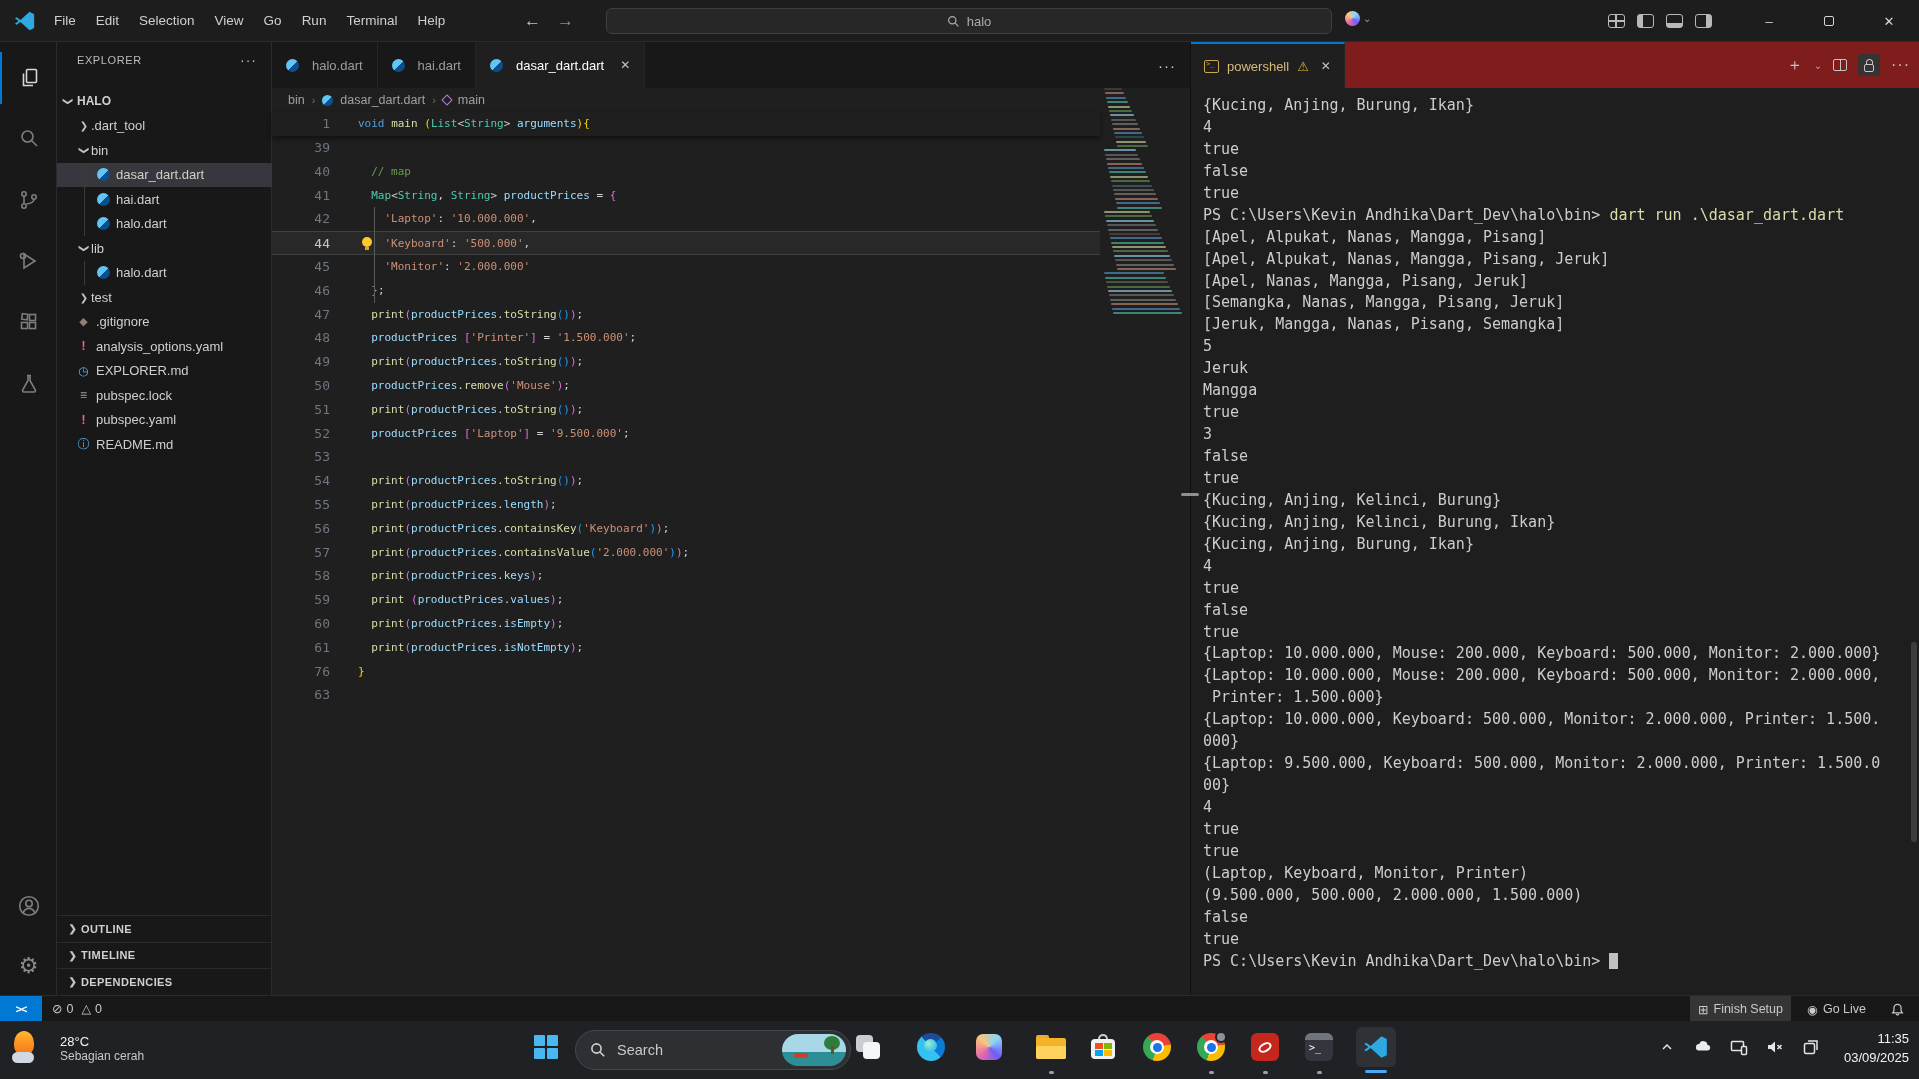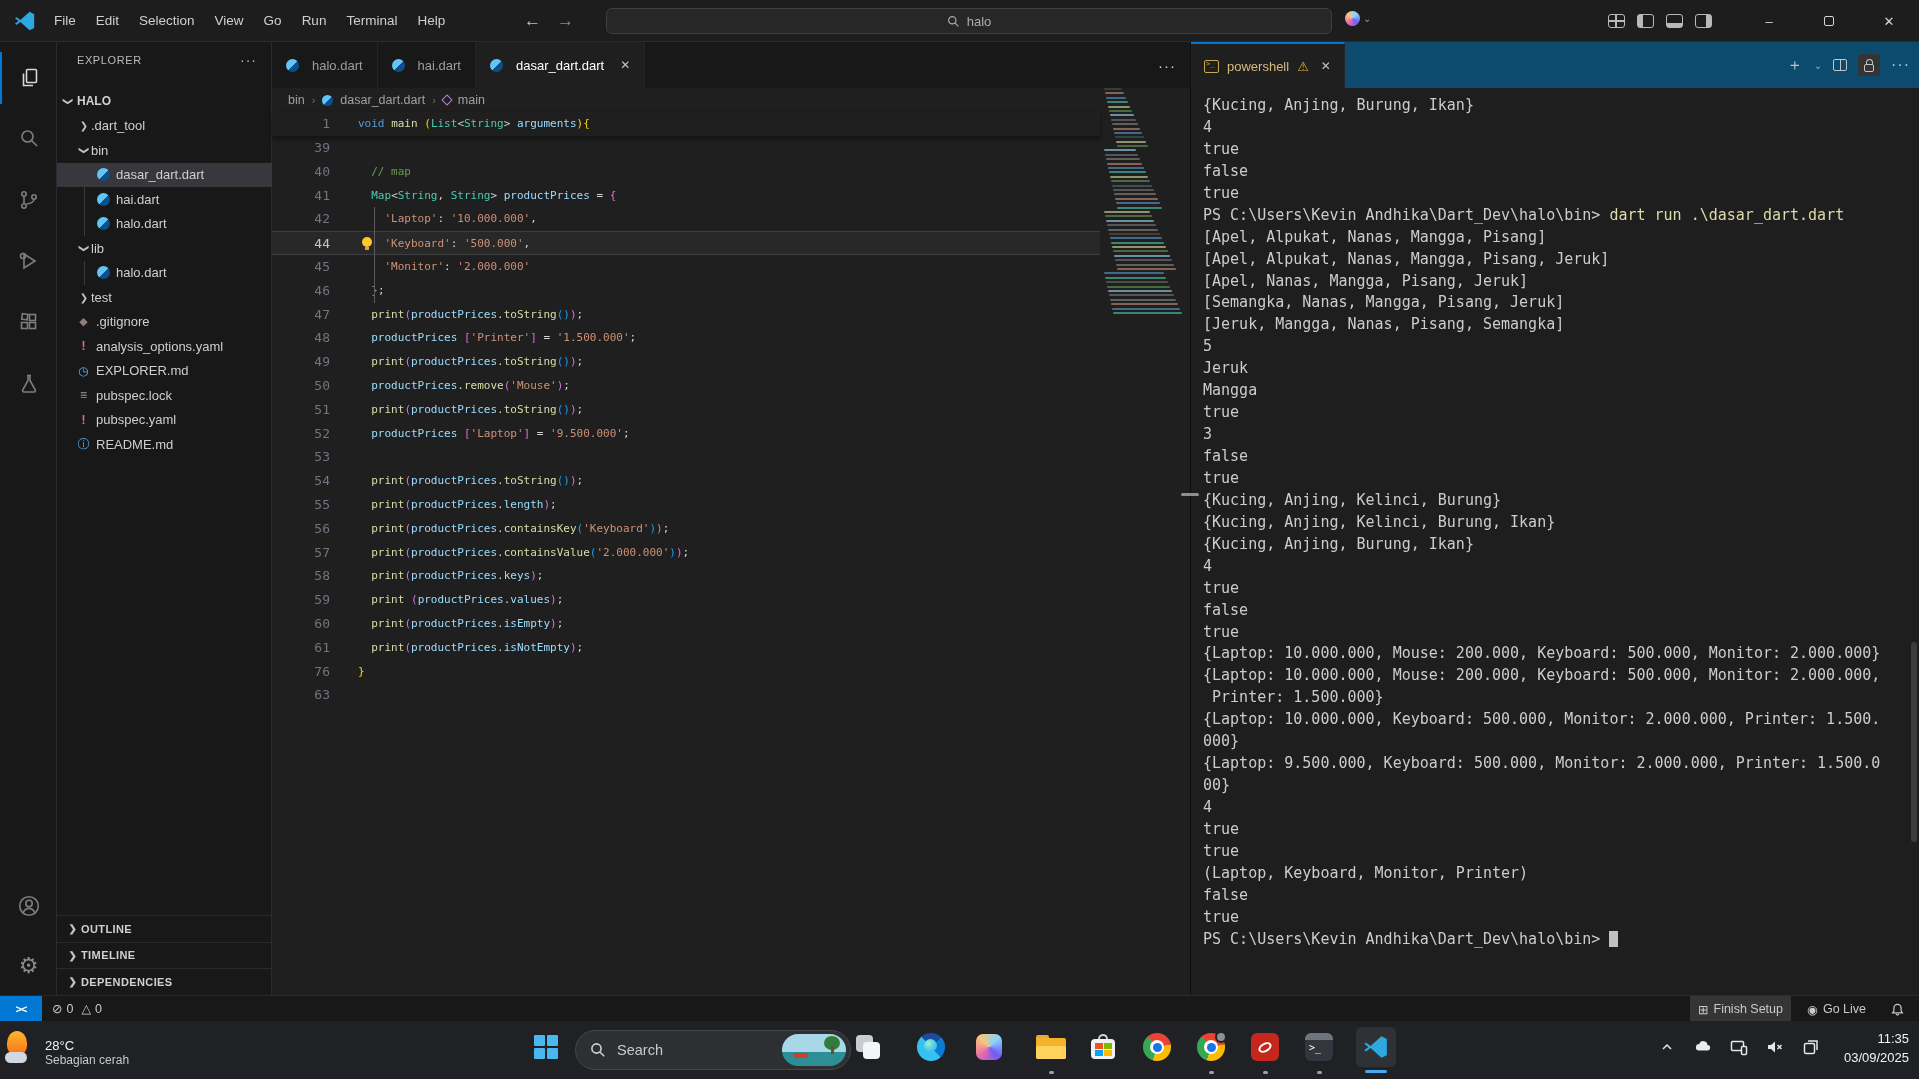--- a/index.html
+++ b/index.html
@@ -80,21 +80,21 @@
   .bulb{position:absolute;left:90px;top:5px;width:10px;height:10px;border-radius:50%;background:#ffca28}
   .bulb:after{content:"";position:absolute;left:3px;top:10px;width:4px;height:3px;background:#e0a820}
   #active-indent-guide{position:absolute;left:102px;top:165px;width:1px;height:96px;background:#5a5a5a}
   .tk-kw{color:#569cd6}.tk-ty{color:#4ec9b0}.tk-fn{color:#dcdcaa}.tk-vr{color:#9cdcfe}.tk-st{color:#ce9178}
   .tk-cm{color:#6a9955}.tk-pu{color:#d4d4d4}.tk-b1{color:#ffd700}.tk-b2{color:#da70d6}.tk-b3{color:#179fff}
   #minimap{position:absolute;left:828px;top:46px;width:88px;height:320px}
   .mm-bar{height:2px;border-radius:1px;margin-bottom:2.4px;opacity:.6}
 
   
   #terminal-group{position:absolute;left:1190px;top:42px;width:729px;height:953px;background:#1e1e1e;border-left:1px solid #0f0f0f}
-  #term-tabbar{position:absolute;left:0;top:0;width:729px;height:46px;background:#0c4a6e}
+  #term-tabbar{position:absolute;left:0;top:0;width:729px;height:46px;background:#7f1d1d}
   #term-tab{display:inline-flex;height:46px;align-items:center;gap:8px;padding:0 13px;background:#1f1f1f;border-top:2px solid #0078d4;border-right:1px solid #252526;font-size:13px}
   #term-tab .ticon{width:15px;height:13px;border:1.5px solid #c8a94f;border-radius:2px;position:relative}
   #term-tab .ticon:before{content:">_";position:absolute;left:1px;top:-1px;font-size:7px;color:#c8a94f;font-family:"DejaVu Sans Mono",monospace}
   #term-tab .tlabel{color:#d7ba7d}
   #term-tab .warn{color:#dfb52c;font-size:13px}
   #term-tab .close{color:#c5c5c5;font-size:12px;margin-left:4px}
   #term-actions{position:absolute;right:10px;top:0;height:46px;display:flex;align-items:center;gap:11px;color:#c5c5c5}
   #term-actions .plus{font-size:16px}
   #term-actions .chevd{font-size:10px;color:#a8a8a8}
   .split-ic{width:14px;height:12px;border:1.5px solid #c5c5c5;border-radius:2px;position:relative}
@@ -113,21 +113,21 @@
   #statusbar{position:absolute;left:0;top:995px;width:1919px;height:26px;background:#181818;border-top:1px solid #2b2b2b;font-size:12.5px;display:flex;align-items:center}
   #remote-ind{width:42px;height:26px;background:#0078d4;color:#fff;display:flex;align-items:center;justify-content:center;font-size:11px;font-weight:bold;letter-spacing:-1px}
   #problems{display:flex;align-items:center;gap:4px;margin-left:10px;color:#c9c9c9}
   #status-right{position:absolute;right:6px;top:0;height:26px;display:flex;align-items:center;gap:8px}
   .status-item{display:flex;align-items:center;gap:5px;color:#c9c9c9;padding:0 8px;height:26px}
   .status-item.hl{background:rgba(255,255,255,.13)}
   .bell svg{stroke:#c9c9c9;fill:none;stroke-width:1.3}
 
   
   #taskbar{position:absolute;left:0;top:1021px;width:1919px;height:58px;background:#1f2125}
-  #weather{position:absolute;left:3px;top:8px;display:flex;gap:4px;align-items:flex-end}
+  #weather{position:absolute;left:10px;top:8px;display:flex;gap:12px;align-items:center}
   #weather .wicon{position:relative;width:38px;height:38px}
   #weather .sun{position:absolute;left:4px;top:2px;width:20px;height:24px;border-radius:50% 50% 40% 40%;background:linear-gradient(180deg,#ffb62e,#f97316)}
   #weather .cloudp{position:absolute;left:2px;bottom:4px;width:22px;height:11px;border-radius:8px;background:#cfd8e3}
   #weather .wtxt .t1{font-size:13px;color:#f2f2f2}
   #weather .wtxt .t2{font-size:12px;color:#c9c9c9}
   .tb-cell{position:absolute;top:6px;width:40px;height:40px;border-radius:6px;display:flex;align-items:center;justify-content:center}
   .run-dot{position:absolute;top:50px;width:5px;height:3px;border-radius:2px;background:#9aa0a6}
   #start-ic{display:grid;grid-template-columns:11px 11px;grid-template-rows:11px 11px;gap:2px}
   #start-ic i{background:#49b8f0;border-radius:1px}
   #search-pill{position:absolute;left:575px;top:9px;width:276px;height:40px;border-radius:20px;background:#2d2f33;border:1px solid #43464b;display:flex;align-items:center}
@@ -594,20 +594,21 @@
         <div class="term-line mono"><span class="tt-o">{Laptop: 10.000.000, Mouse: 200.000, Keyboard: 500.000, Monitor: 2.000.000,</span></div>
         <div class="term-line mono"><span class="tt-o"> Printer: 1.500.000}</span></div>
         <div class="term-line mono"><span class="tt-o">{Laptop: 10.000.000, Keyboard: 500.000, Monitor: 2.000.000, Printer: 1.500.</span></div>
         <div class="term-line mono"><span class="tt-o">000}</span></div>
         <div class="term-line mono"><span class="tt-o">{Laptop: 9.500.000, Keyboard: 500.000, Monitor: 2.000.000, Printer: 1.500.0</span></div>
         <div class="term-line mono"><span class="tt-o">00}</span></div>
         <div class="term-line mono"><span class="tt-o">4</span></div>
         <div class="term-line mono"><span class="tt-o">true</span></div>
         <div class="term-line mono"><span class="tt-o">true</span></div>
         <div class="term-line mono"><span class="tt-o">(Laptop, Keyboard, Monitor, Printer)</span></div>
+        <div class="term-line mono"><span class="tt-o">(9.500.000, 500.000, 2.000.000, 1.500.000)</span></div>
         <div class="term-line mono"><span class="tt-o">false</span></div>
         <div class="term-line mono"><span class="tt-o">true</span></div>
         <div class="term-line mono"><span class="tt-o">PS C:\Users\Kevin Andhika\Dart_Dev\halo\bin&gt; </span><span class="tt-cursor"></span></div>
       </div>
     <div id="term-scrollbar"></div>
   </div>
 
   <div id="statusbar">
     <div id="remote-ind">
         <span>&gt;&lt;</span>

